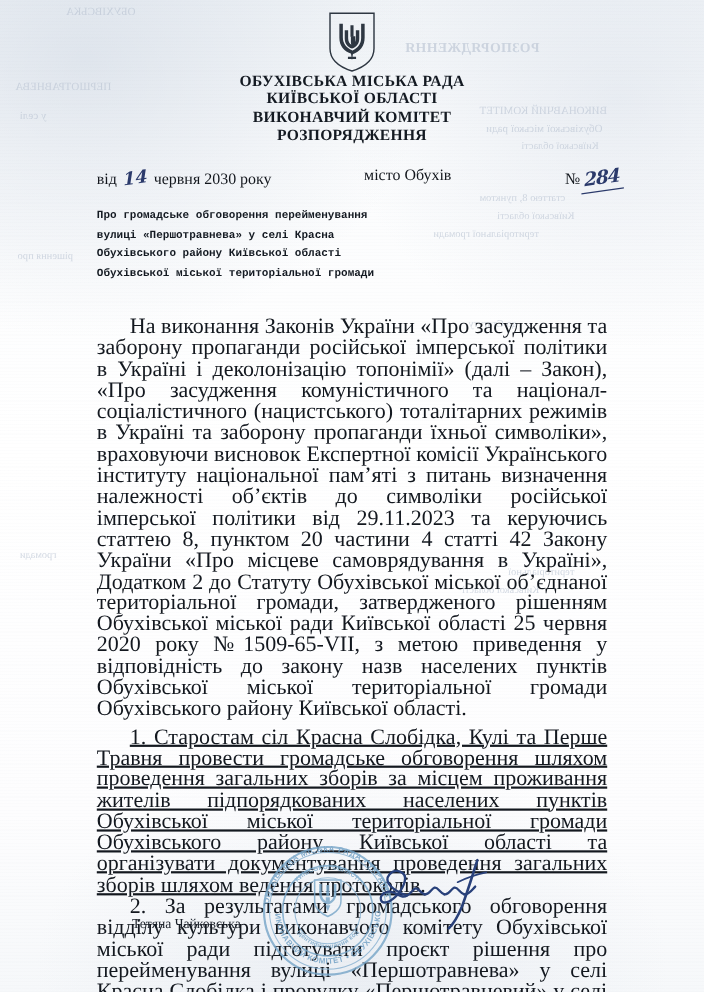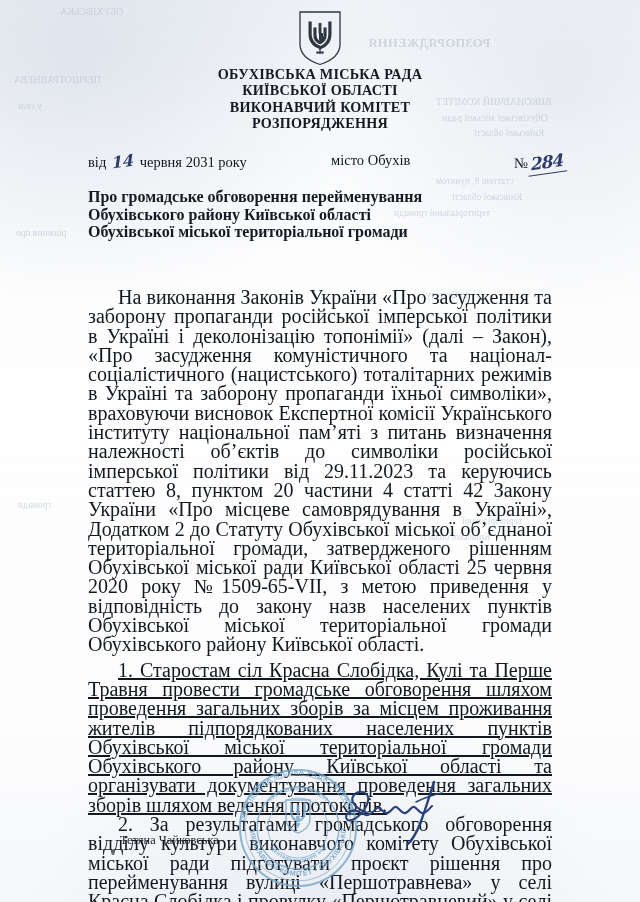--- a/index.html
+++ b/index.html
@@ -116,23 +116,24 @@
     padding: 0 3px 1px 3px;
   }
 
   
   .subject {
     position: absolute;
     top: 188px;
     left: 88px;
     width: 452px;
     font-weight: 700;
-    font-size: 16px;
+    font-size: 10px;
     line-height: 17.6px;
     color: #141a22;
+    font-family: Liberation Mono, monospace;
   }
 
   
   .body {
     position: absolute;
     top: 288px;
     left: 88px;
     width: 464px;
     font-size: 20px;
     line-height: 19.3px;
@@ -245,30 +246,31 @@
     <div>ОБУХІВСЬКА МІСЬКА РАДА</div>
     <div>КИЇВСЬКОЇ ОБЛАСТІ</div>
     <div>ВИКОНАВЧИЙ КОМІТЕТ</div>
     <div>РОЗПОРЯДЖЕННЯ</div>
   </div>
 
   <div class="meta-row">
     <div class="meta-date">
       <span>від</span>
       <span class="hand">14</span>
-      <span>червня 2031 року</span>
+      <span>червня 2030 року</span>
     </div>
     <div class="meta-city">місто Обухів</div>
     <div class="meta-num">
       <span>№</span><span class="hand hand-num">284</span>
     </div>
   </div>
 
   <div class="subject">
     <div>Про громадське обговорення перейменування</div>
+    <div>вулиці «Першотравнева» у селі Красна</div>
     <div>Обухівського району Київської області</div>
     <div>Обухівської міської територіальної громади</div>
   </div>
 
   <div class="body">
     <p>На виконання Законів України «Про засудження та заборону пропаганди російської імперської політики в Україні і деколонізацію топонімії» (далі – Закон), «Про засудження комуністичного та націонал-соціалістичного (нацистського) тоталітарних режимів в Україні та заборону пропаганди їхньої символіки», враховуючи висновок Експертної комісії Українського інституту національної пам’яті з питань визначення належності об’єктів до символіки російської імперської політики від 29.11.2023 та керуючись статтею 8, пунктом 20 частини 4 статті 42 Закону України «Про місцеве самоврядування в Україні», Додатком 2 до Статуту Обухівської міської об’єднаної територіальної громади, затвердженого рішенням Обухівської міської ради Київської області 25 червня 2020 року №1509-65-VII, з метою приведення у відповідність до закону назв населених пунктів Обухівської міської територіальної громади Обухівського району Київської області.</p>
     <p class="gap">1. Старостам сіл Красна Слобідка, Кулі та Перше Травня провести громадське обговорення шляхом проведення загальних зборів за місцем проживання жителів підпорядкованих населених пунктів Обухівської міської територіальної громади Обухівського району Київської області та організувати документування проведення загальних зборів шляхом ведення протоколів.</p>
     <p>2. За результатами громадського обговорення відділу культури виконавчого комітету Обухівської міської ради підготувати проєкт рішення про перейменування вулиці «Першотравнева» у селі Красна Слобідка і провулку «Першотравневий» у селі Перше Травня Обухівської міської територіальної громади Обухівського району Київської області для розгляду на черговій сесії Обухівської міської ради.</p>
     <p class="last-left">3. Контроль покласти на профільного заступника міського голови згідно з розподілом обов’язків.</p>
   </div>

